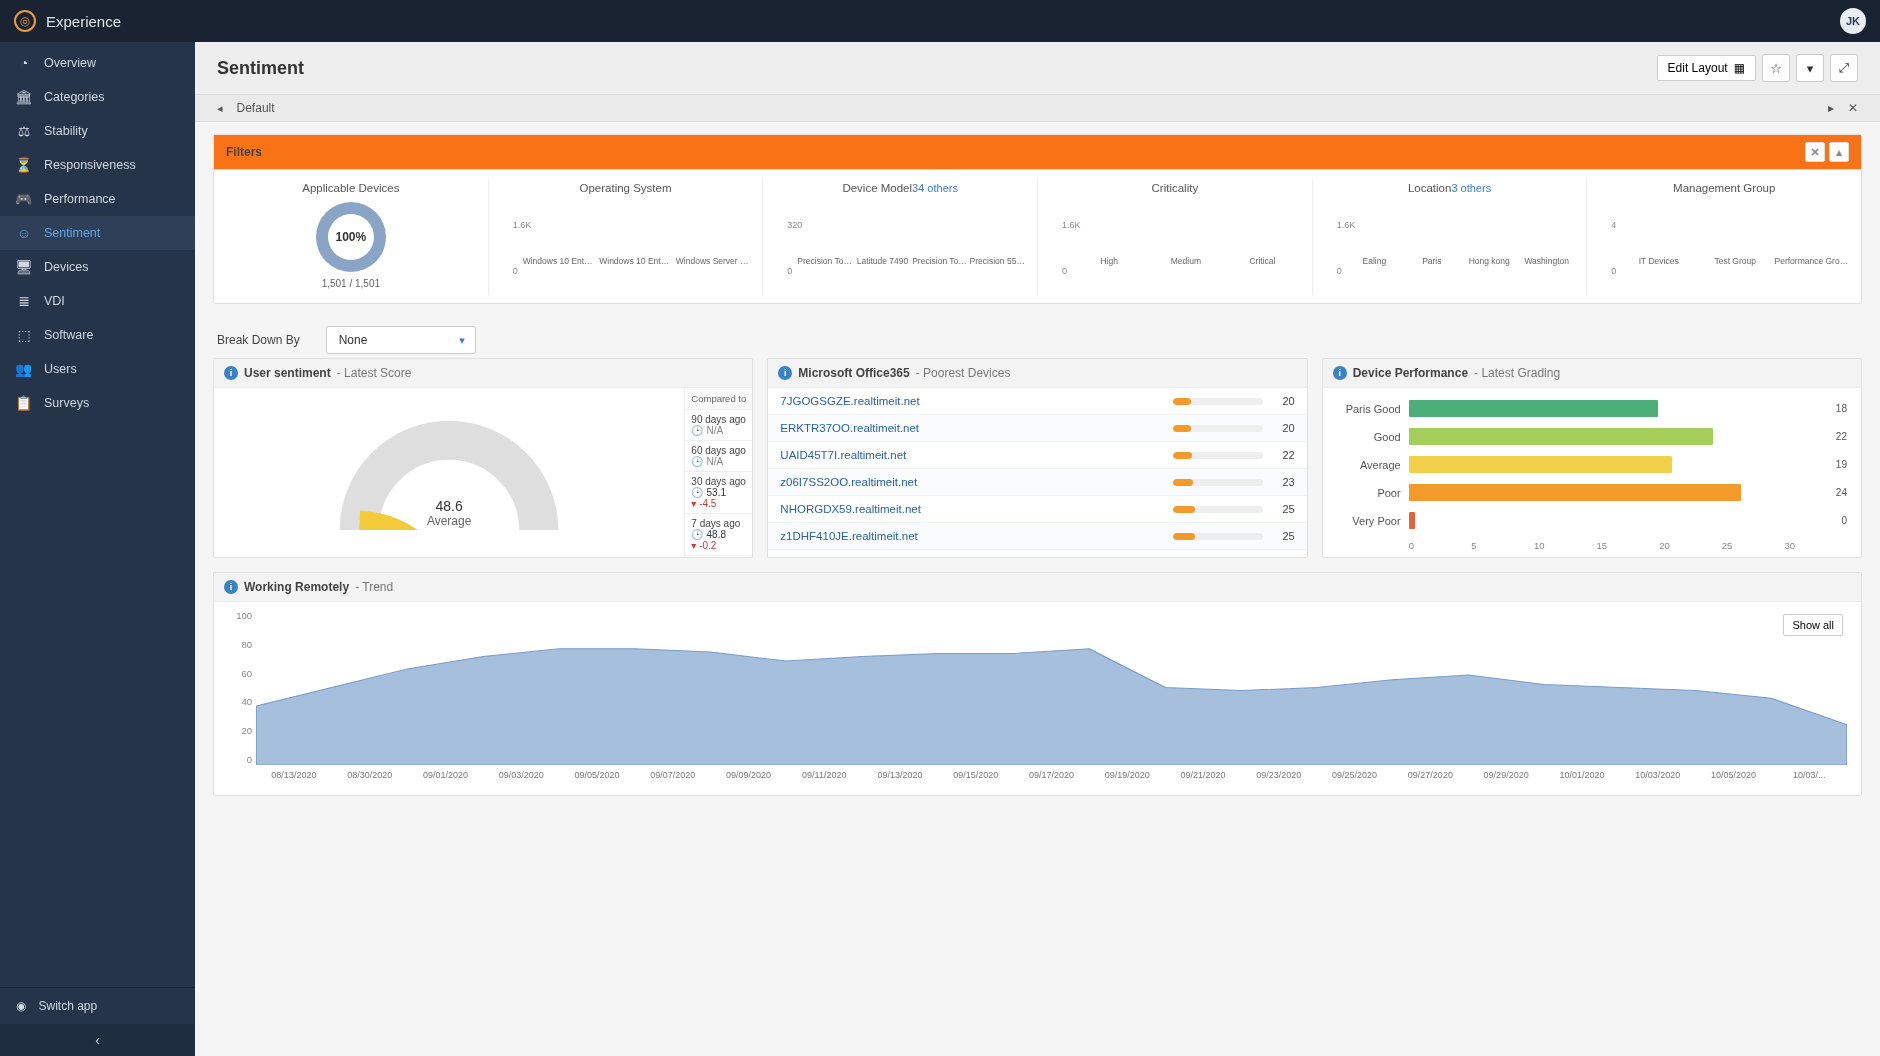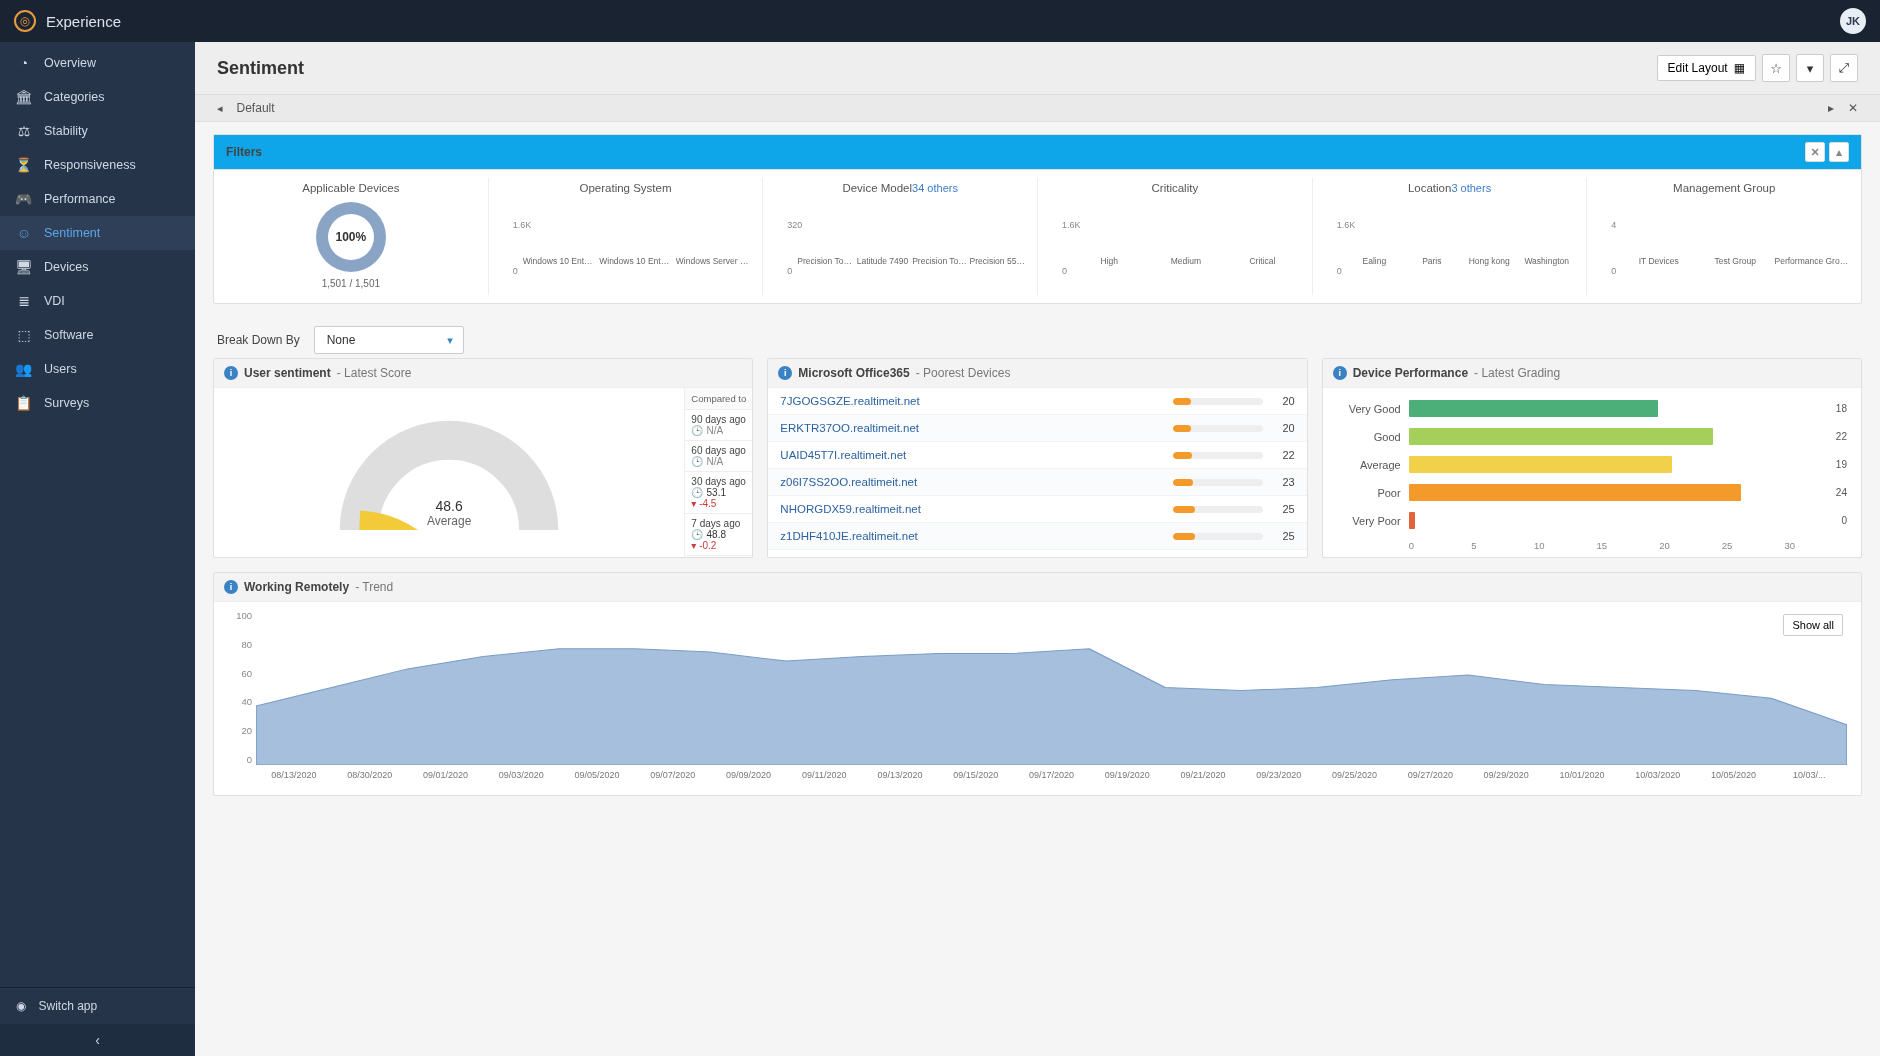--- a/index.html
+++ b/index.html
@@ -23,41 +23,41 @@
 .page-header h1 { font-size: 18px; font-weight: 600; color: #333; }
 .page-header .spacer { flex: 1; }
 .page-header .btn { background: #fff; border: 1px solid #ccc; padding: 5px 10px; font-size: 12px; cursor: pointer; display: inline-flex; align-items: center; gap: 6px; border-radius: 2px; margin-left: 6px; }
 .page-header .icon-btn { background: #fff; border: 1px solid #ccc; width: 28px; height: 28px; display: inline-flex; align-items: center; justify-content: center; cursor: pointer; border-radius: 2px; margin-left: 6px; font-size: 13px;}
 .breadcrumb { background: #eaeaea; padding: 6px 22px; display: flex; align-items: center; gap: 14px; font-size: 12px; color: #555; border-bottom: 1px solid #ddd; }
 .breadcrumb .arrow { cursor: pointer; font-size: 11px; color: #555;}
 .breadcrumb .spacer { flex: 1; }
 .breadcrumb .rb { cursor: pointer; color: #555; font-size: 12px;}
 .content { padding: 12px 18px; }
 .panel { background: #fff; border: 1px solid #e0e0e0; border-radius: 2px; margin-bottom: 14px; }
-.panel-header { background: #0ea5e9; padding: 7px 12px; font-size: 12px; font-weight: 600; color: #444; display: flex; align-items: center; border-bottom: 1px solid #e0e0e0; }
+.panel-header { background: #f97316; padding: 7px 12px; font-size: 12px; font-weight: 600; color: #444; display: flex; align-items: center; border-bottom: 1px solid #e0e0e0; }
 .panel-header .spacer { flex: 1; }
 .panel-header .hbtn { width: 20px; height: 20px; display: inline-flex; align-items: center; justify-content: center; cursor: pointer; font-size: 11px; color: #888; margin-left: 4px; border:1px solid #ddd; background:#fff; border-radius:2px;}
 .filters-body { display: flex; padding: 8px 0; }
 .filter-card { flex: 1; border-right: 1px solid #eee; padding: 4px 12px 6px; position: relative; min-width: 0;}
 .filter-card:last-child { border-right: none; }
 .filter-card .fc-title { font-size: 11.5px; color: #555; margin-bottom: 4px; display:flex; justify-content:center; align-items:center;}
 .filter-card .fc-title a { color: #3b7dc9; font-size: 11px; text-decoration: none; }
 .donut-wrap { display: flex; flex-direction: column; align-items: center; padding-top: 4px; }
 .donut { width: 70px; height: 70px; border-radius: 50%; background: conic-gradient(#89a4c4 0 360deg); display: flex; align-items: center; justify-content: center; position: relative; text-align: right; }
 .donut::after { content: ""; position: absolute; width: 46px; height: 46px; background: #fff; border-radius: 50%; }
 .donut span { position: relative; z-index: 1; font-size: 12px; font-weight: 600; color: #333; }
 .donut-caption { font-size: 10px; color: #666; margin-top: 6px; }
 .mini-bars { display: flex; align-items: flex-end; gap: 10px; height: 56px; margin-top: 2px;}
 .mini-bars .mb { flex: 1; display: flex; flex-direction: column; align-items: center; min-width:0;}
 .mini-bars .mb .bar { width: 28px; background: #89a4c4; border-radius:1px;}
 .mb-labels { display:flex; gap:2px; margin-top:3px;}
 .mb-labels span { flex:1; font-size: 8.5px; color: #666; text-align: center; white-space: nowrap; overflow: hidden; text-overflow: ellipsis; line-height:1.1;}
 .yaxis { position:absolute; left:12px; top:22px; font-size:9px; color:#888; display:flex; flex-direction:column; justify-content:space-between; height:56px;}
 .fc-chart { position:relative; padding-left:22px;}
-.breakdown-row { display: flex; align-items: center; gap: 14px; padding: 8px 4px 4px; }
+.breakdown-row { display: flex; align-items: center; gap: 26px; padding: 8px 4px 4px; }
 .breakdown-row label { font-size: 12px; color: #444; }
 .dropdown { background: #fff; border: 1px solid #ccc; padding: 6px 36px 6px 12px; font-size: 12px; cursor: pointer; position: relative; min-width: 150px; border-radius:2px;}
 .dropdown::after { content: "▾"; position: absolute; right: 10px; top: 50%; transform: translateY(-50%); color: #3b82c4; font-size: 11px; }
 .cards-row { display: flex; gap: 14px; margin-bottom: 14px; }
 .card { flex: 1; background: #fff; border: 1px solid #e0e0e0; border-radius: 2px; display: flex; flex-direction: column; }
 .card-header { padding: 7px 10px; font-size: 12px; color: #444; border-bottom: 1px solid #eee; display: flex; align-items: center; gap: 6px; background:#f3f3f3;}
 .card-header .info-icon { width: 14px; height: 14px; border-radius: 50%; background: #3b82c4; color: #fff; display: inline-flex; align-items: center; justify-content: center; font-size: 9px; font-weight: 700; }
 .card-header strong { font-weight: 600; }
 .card-header .sub { color: #777; }
 .card-body { flex: 1; display: flex; }
@@ -464,21 +464,21 @@
 
           <div class="card">
             <div class="card-header">
               <span class="info-icon">i</span>
               <strong>Device Performance</strong>
               <span class="sub">- Latest Grading</span>
             </div>
             <div class="card-body">
               <div class="perf-body" id="perf-body">
                   <div class="perf-row">
-                    <span class="plabel">Very Good</span>
+                    <span class="plabel">Paris Good</span>
                     <div class="ptrack">
                       <div class="pbarh" style="width:60%;background:#4caf7a"></div>
                     </div>
                     <span class="pv">18</span>
                   </div>
                   <div class="perf-row">
                     <span class="plabel">Good</span>
                     <div class="ptrack">
                       <div class="pbarh" style="width:73.33333333333333%;background:#a4cf5a"></div>
                     </div>

